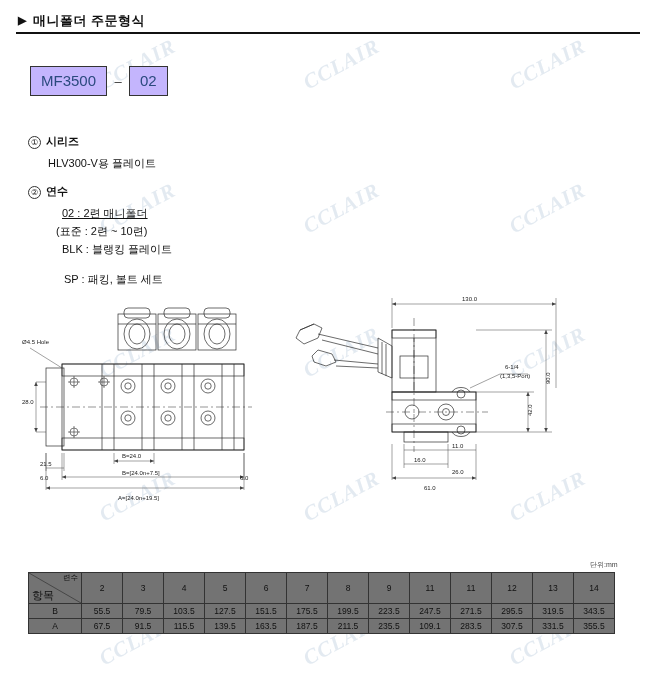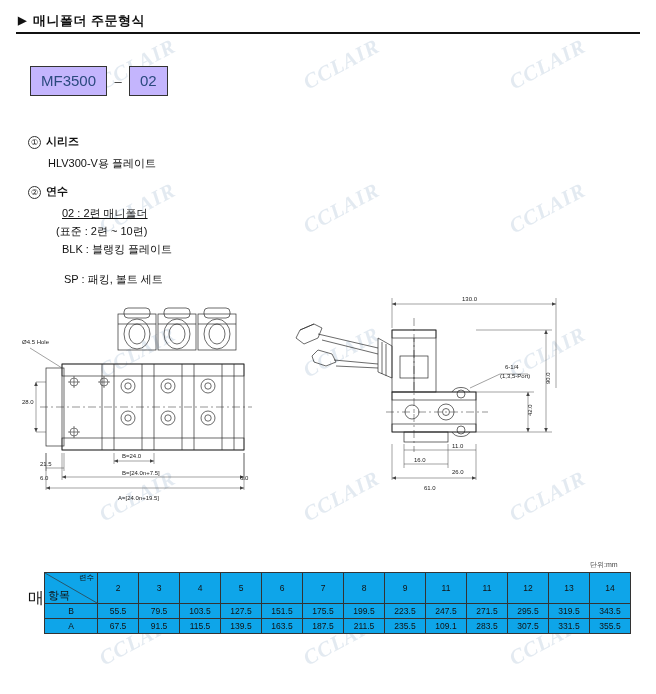--- a/index.html
+++ b/index.html
@@ -118,25 +118,25 @@
     left: 28px; top: 588px;
     font-size: 16px; color: #111;
   }
   .tbl-unit {
     position: absolute;
     left: 590px; top: 560px;
     font-size: 7px; color: #444;
   }
   table.dims {
     position: absolute;
-    left: 44px; top: 572px;
+    left: 28px; top: 572px;
     border-collapse: collapse;
     font-size: 8.5px;
     color: #111;
-    background: #0ea5e9;
+    background: #737373;
   }
   table.dims td, table.dims th {
     border: 1px solid #333;
     text-align: center;
     padding: 2px 0;
     font-weight: normal;
     width: 41px;
     height: 15px;
   }
   table.dims td.corner, table.dims th.corner {

